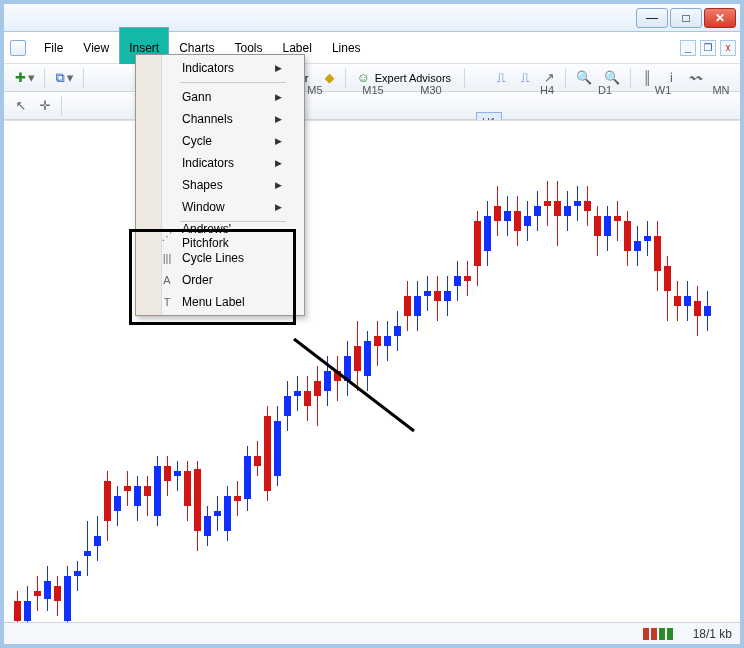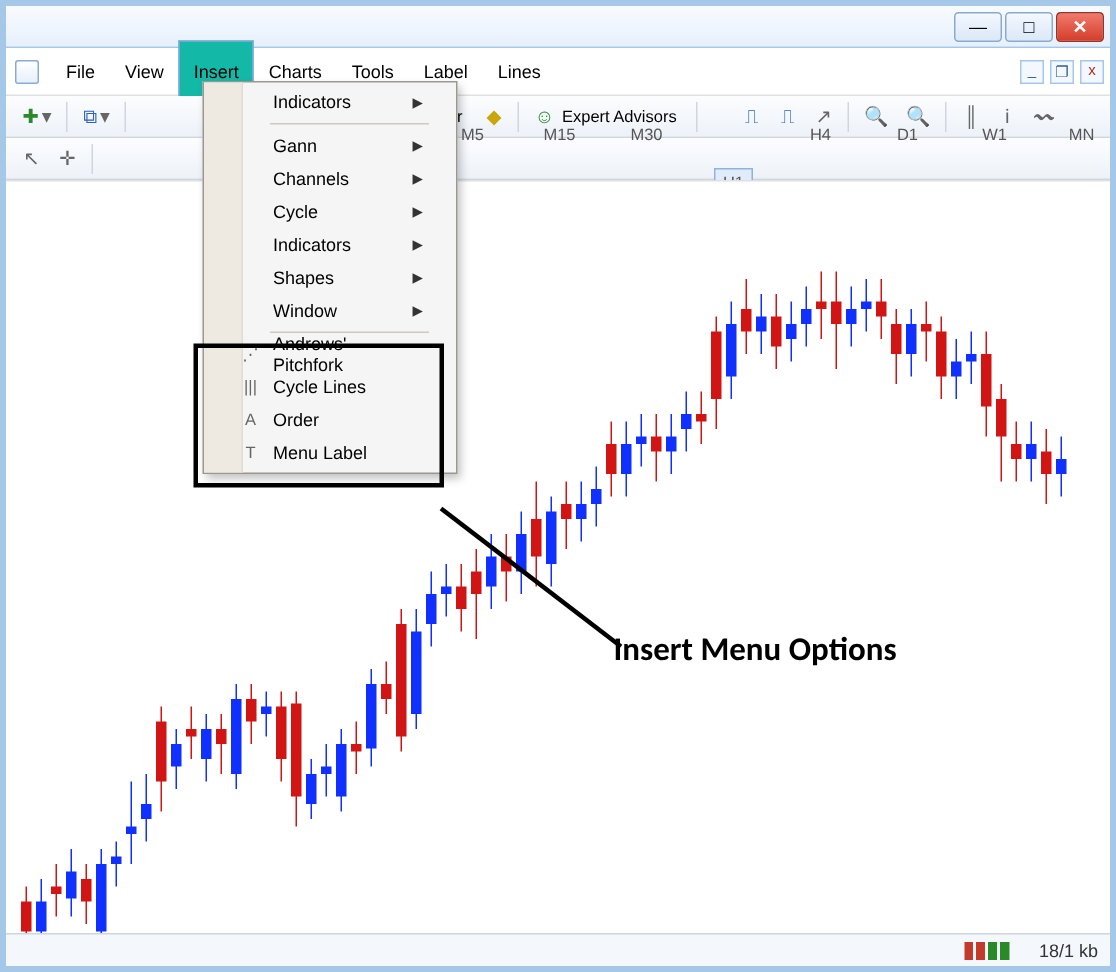--- a/index.html
+++ b/index.html
@@ -310,21 +310,20 @@
         <rect x="680" y="175" width="7" height="10" fill="#1030ff"></rect>
         <line x1="693.5" x2="693.5" y1="165" y2="215" stroke="#d11515" stroke-width="1"></line>
         <rect x="690" y="180" width="7" height="15" fill="#d11515"></rect>
         <line x1="703.5" x2="703.5" y1="170" y2="210" stroke="#1030ff" stroke-width="1"></line>
         <rect x="700" y="185" width="7" height="10" fill="#1030ff"></rect>
       </svg>
 
     <svg class="anno-line" style="left:0;top:0" width="736" height="535">
       <line x1="290" y1="218" x2="410" y2="310" stroke="#000" stroke-width="3"></line>
     </svg>
-    <div class="anno-text" style="left:405px; top:298px;">Insert Menu Options</div>
   </div>
 
   <div class="dropdown">
     <div class="dd-iconstrip"></div>
     <div id="ddlist" style="position:relative;">
         <div class="dd-item">
           <span class="dd-ico"></span>
           <span>Indicators</span>
           <span class="arrow">▶</span>
         </div>

